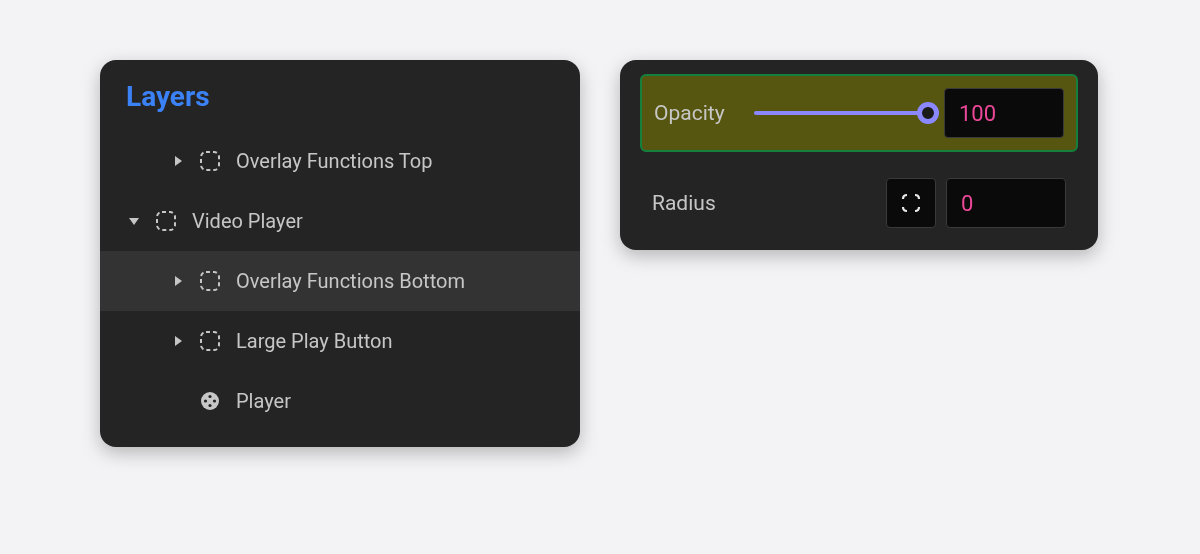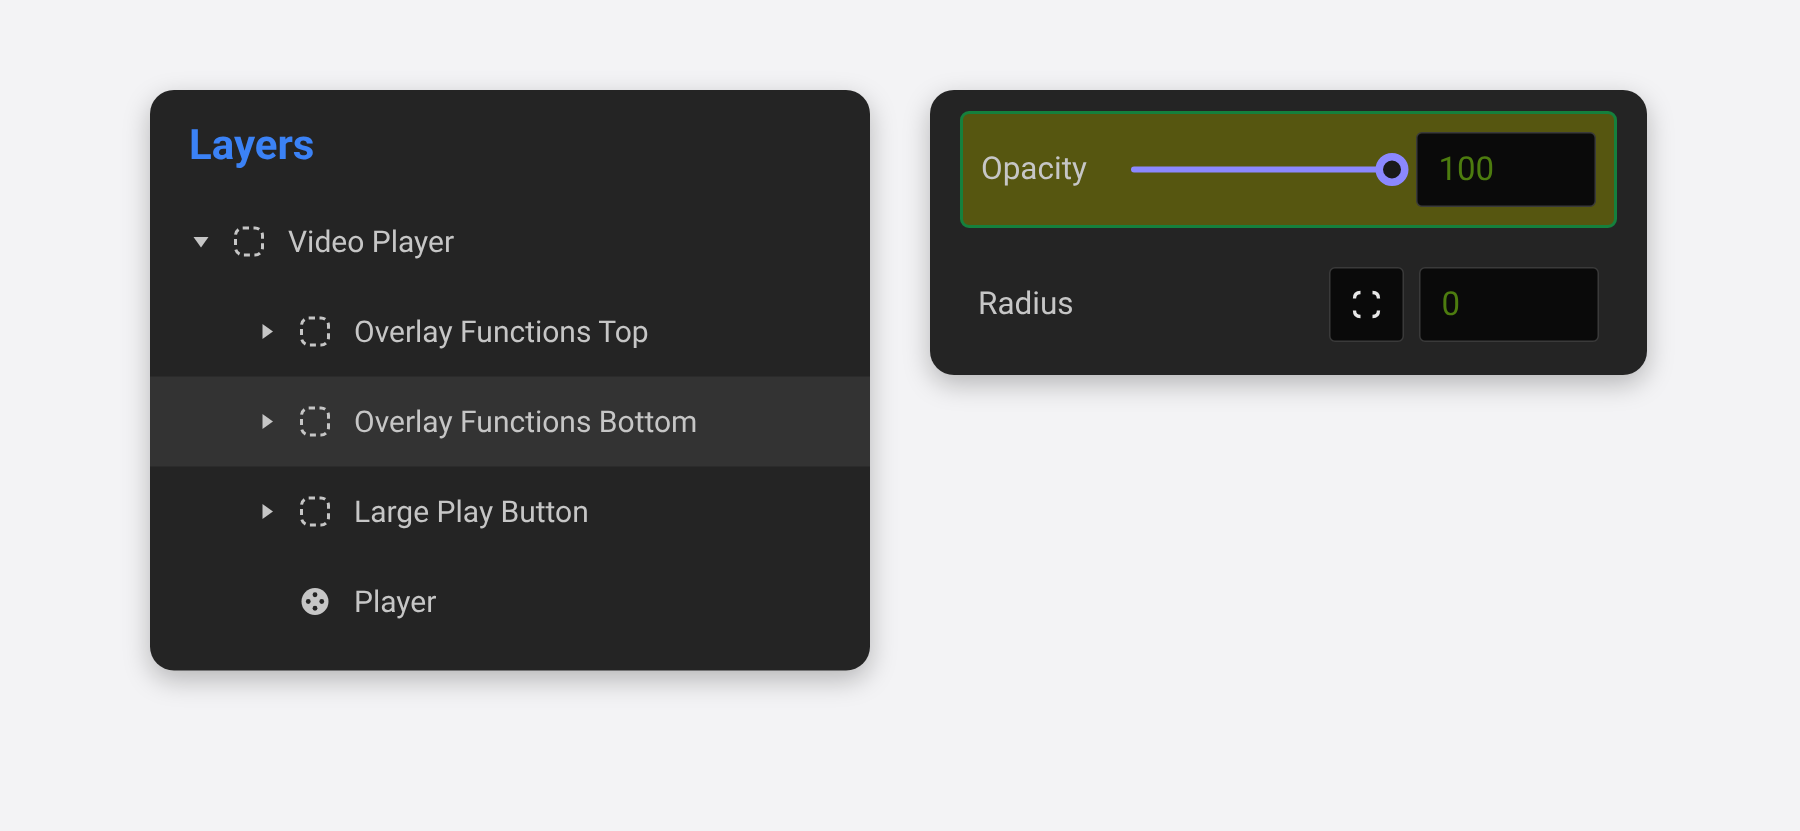--- a/index.html
+++ b/index.html
@@ -120,21 +120,21 @@
     .num-field {
       width: 120px;
       height: 50px;
       background: #0a0a0a;
       border: 1px solid #3a3a3a;
       border-radius: 4px;
       display: flex;
       align-items: center;
       padding-left: 14px;
       font-size: 22px;
-      color: #4d7c0f;
+      color: #ec4899;
       flex-shrink: 0;
     }
     .radius-row {
       display: flex;
       align-items: center;
       height: 50px;
       padding: 0 12px 0 12px;
     }
     .radius-spacer {
       flex-grow: 1;
@@ -152,47 +152,47 @@
       flex-shrink: 0;
     }
   </style>
 </head>
 <body>
 
 <div class="panel layers-panel">
   <div class="layers-header">Layers</div>
 
   <div class="layer-row">
+    <span class="spacer" style="width:44px"></span>
+    <span class="triangle right">
+      <svg width="12" height="12" viewBox="0 0 12 12">
+          <polygon points="1,3 11,3 6,10" fill="#c6c6c6"></polygon>
+        </svg>
+    </span>
+    <span class="frame-icon-wrap">
+      <svg class="frame-svg" width="22" height="22" viewBox="0 0 22 22">
+        <rect x="2" y="2" width="18" height="18" rx="5" ry="5" fill="none" stroke="#c6c6c6" stroke-width="2" stroke-dasharray="4,3"></rect>
+      </svg>
+    </span>
+    <span class="layer-label">Overlay Functions Top</span>
+  </div>
+
+  <div class="layer-row">
     <span class="spacer" style="width:0px"></span>
     <span class="triangle">
       <svg width="12" height="12" viewBox="0 0 12 12">
           <polygon points="1,3 11,3 6,10" fill="#c6c6c6"></polygon>
         </svg>
     </span>
     <span class="frame-icon-wrap">
       <svg class="frame-svg" width="22" height="22" viewBox="0 0 22 22">
         <rect x="2" y="2" width="18" height="18" rx="5" ry="5" fill="none" stroke="#c6c6c6" stroke-width="2" stroke-dasharray="4,3"></rect>
       </svg>
     </span>
     <span class="layer-label">Video Player</span>
-  </div>
-
-  <div class="layer-row">
-    <span class="spacer" style="width:44px"></span>
-    <span class="triangle right">
-      <svg width="12" height="12" viewBox="0 0 12 12">
-          <polygon points="1,3 11,3 6,10" fill="#c6c6c6"></polygon>
-        </svg>
-    </span>
-    <span class="frame-icon-wrap">
-      <svg class="frame-svg" width="22" height="22" viewBox="0 0 22 22">
-        <rect x="2" y="2" width="18" height="18" rx="5" ry="5" fill="none" stroke="#c6c6c6" stroke-width="2" stroke-dasharray="4,3"></rect>
-      </svg>
-    </span>
-    <span class="layer-label">Overlay Functions Top</span>
   </div>
 
   <div class="layer-row selected">
     <span class="spacer" style="width:44px"></span>
     <span class="triangle right">
       <svg width="12" height="12" viewBox="0 0 12 12">
           <polygon points="1,3 11,3 6,10" fill="#c6c6c6"></polygon>
         </svg>
     </span>
     <span class="frame-icon-wrap">

